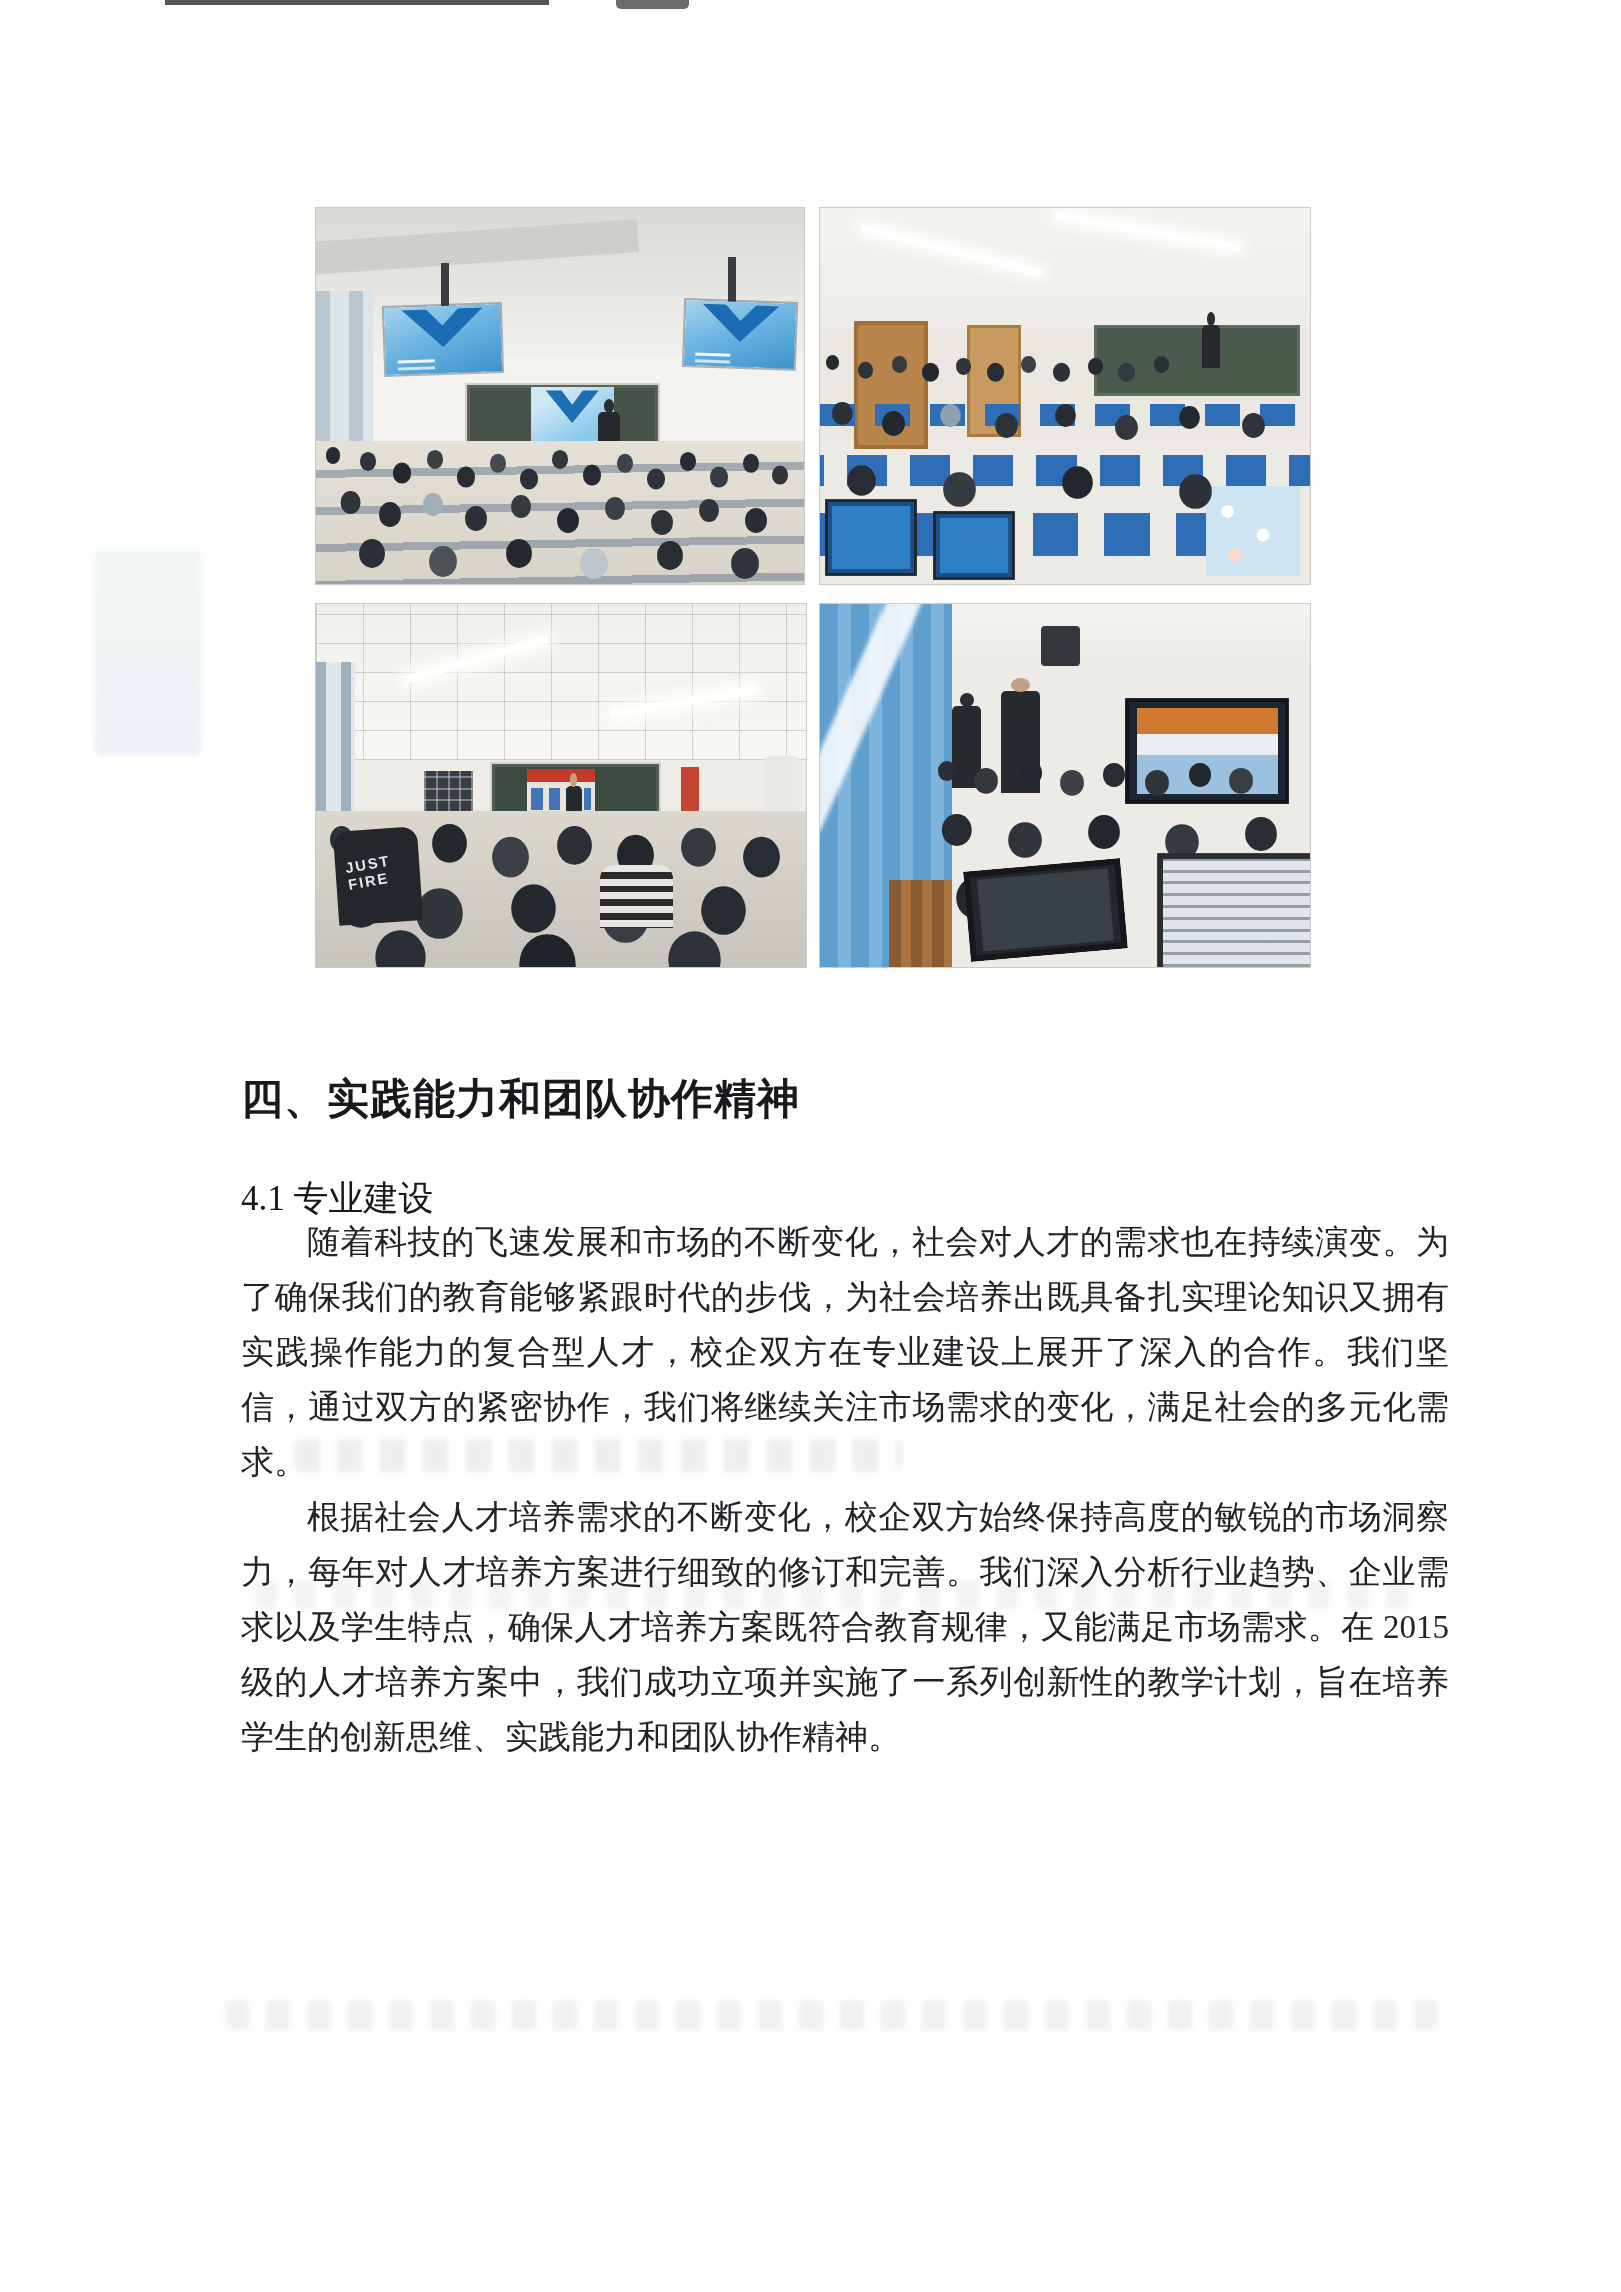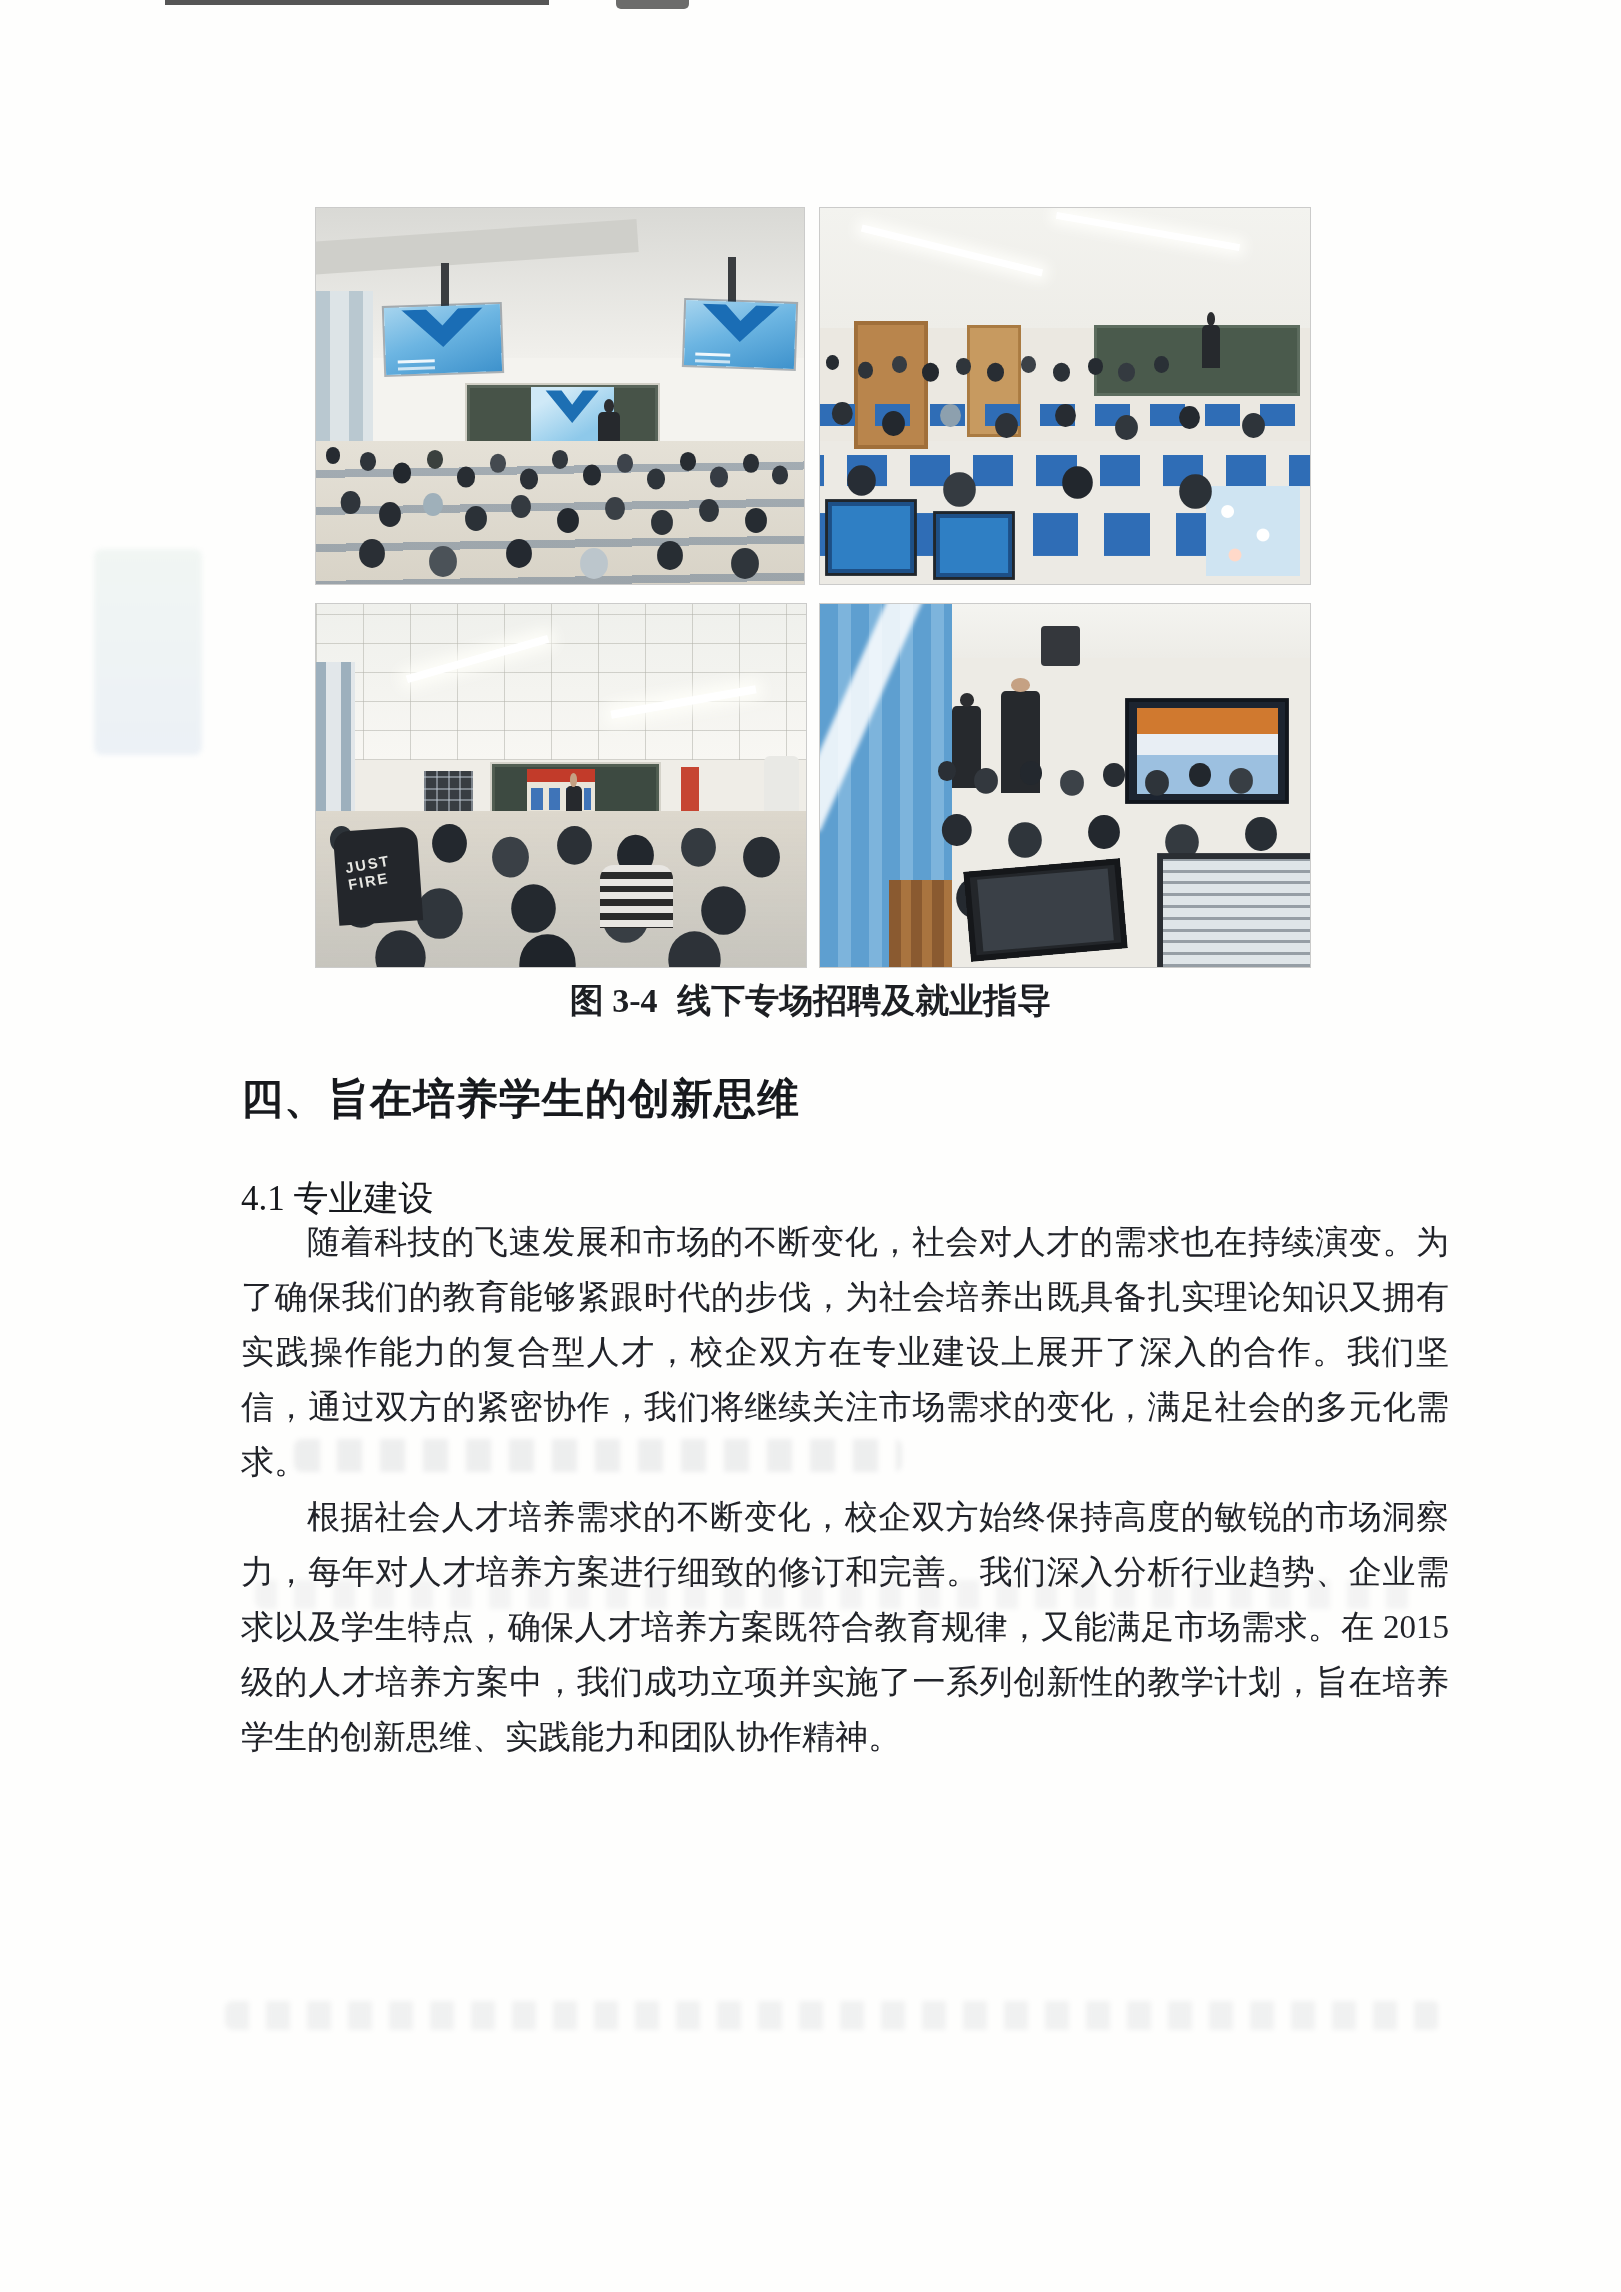--- a/index.html
+++ b/index.html
@@ -217,25 +217,22 @@
       <span class="figure-person" style="left:27%;top:28%;width:29px;height:82px;"></span>
       <span class="dots"></span>
       <span class="chair"></span>
       <span class="lapt">
           <span class="scr"></span>
         </span>
       <span class="mon2"></span>
     </div>
   </div>
 
-  <div class="caption">
-    <span class="lbl">图 3-4</span><span>线下专场招聘及就业指导</span>
-  </div>
-
-  <h2 class="sec-heading">四、旨在培养学生的创新思维</h2>
+
+  <h2 class="sec-heading">四、实践能力和团队协作精神</h2>
   <h3 class="sub-heading">4.1 专业建设</h3>
 
   <div class="bodytext">
     <p>随着科技的飞速发展和市场的不断变化，社会对人才的需求也在持续演变。为了确保我们的教育能够紧跟时代的步伐，为社会培养出既具备扎实理论知识又拥有实践操作能力的复合型人才，校企双方在专业建设上展开了深入的合作。我们坚信，通过双方的紧密协作，我们将继续关注市场需求的变化，满足社会的多元化需求。</p>
     <p>根据社会人才培养需求的不断变化，校企双方始终保持高度的敏锐的市场洞察力，每年对人才培养方案进行细致的修订和完善。我们深入分析行业趋势、企业需求以及学生特点，确保人才培养方案既符合教育规律，又能满足市场需求。在 2015 级的人才培养方案中，我们成功立项并实施了一系列创新性的教学计划，旨在培养学生的创新思维、实践能力和团队协作精神。</p>
   </div>
 
 
 </div>
 

